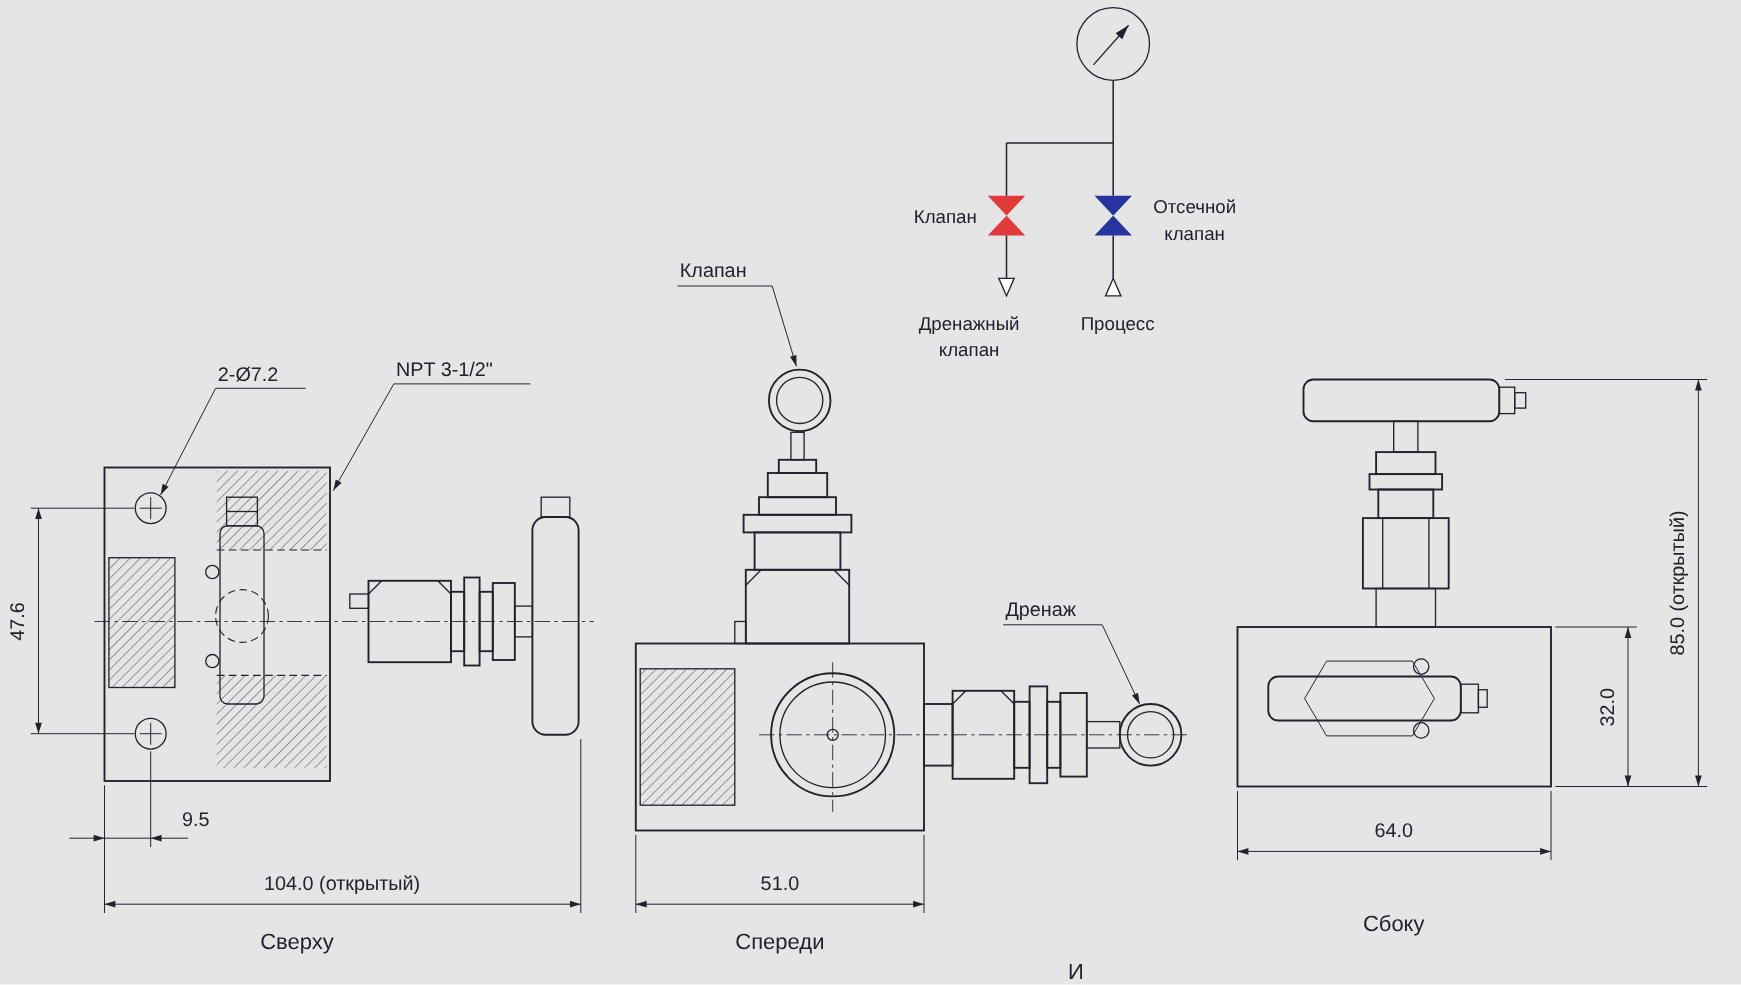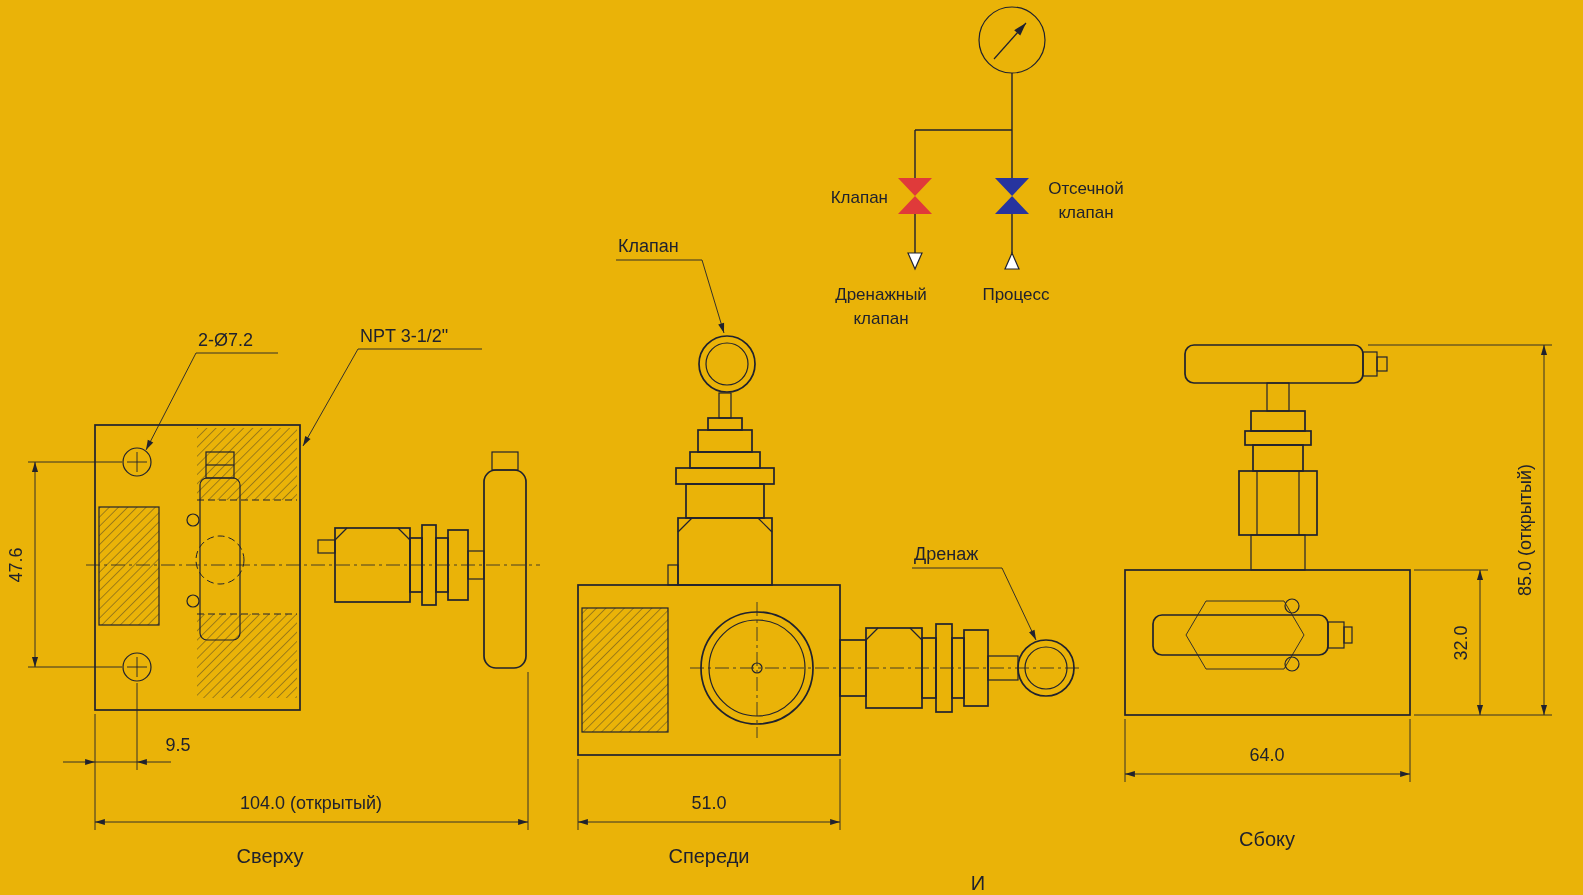--- a/index.html
+++ b/index.html
@@ -1,16 +1,16 @@
 <!DOCTYPE html>
 <html><head>
 <meta charset="utf-8">
 <style>
   html,body{margin:0;padding:0;background:#fff}
-  .stage{position:relative;width:1583px;height:895px;background:#eab308;overflow:hidden}
+  .stage{position:relative;width:1583px;height:895px;background:#e5e5e5;overflow:hidden}
   svg{display:block}
   text{fill:#20222e;font-family:"Liberation Sans",sans-serif}
   .ln{fill:none;stroke:#20222e;stroke-width:1.7;stroke-linejoin:miter}
   .ln2{fill:none;stroke:#20222e;stroke-width:1.2}
   .thin{fill:none;stroke:#20222e;stroke-width:0.9}
   .ext{fill:none;stroke:#20222e;stroke-width:0.9}
   .dim{fill:none;stroke:#20222e;stroke-width:0.9}
   .cl{fill:none;stroke:#20222e;stroke-width:0.8;stroke-dasharray:14 4 3 4}
   .hid{fill:none;stroke:#20222e;stroke-width:1;stroke-dasharray:7 4}
   .hatch{fill:url(#hatch);stroke:#20222e;stroke-width:1.2}

